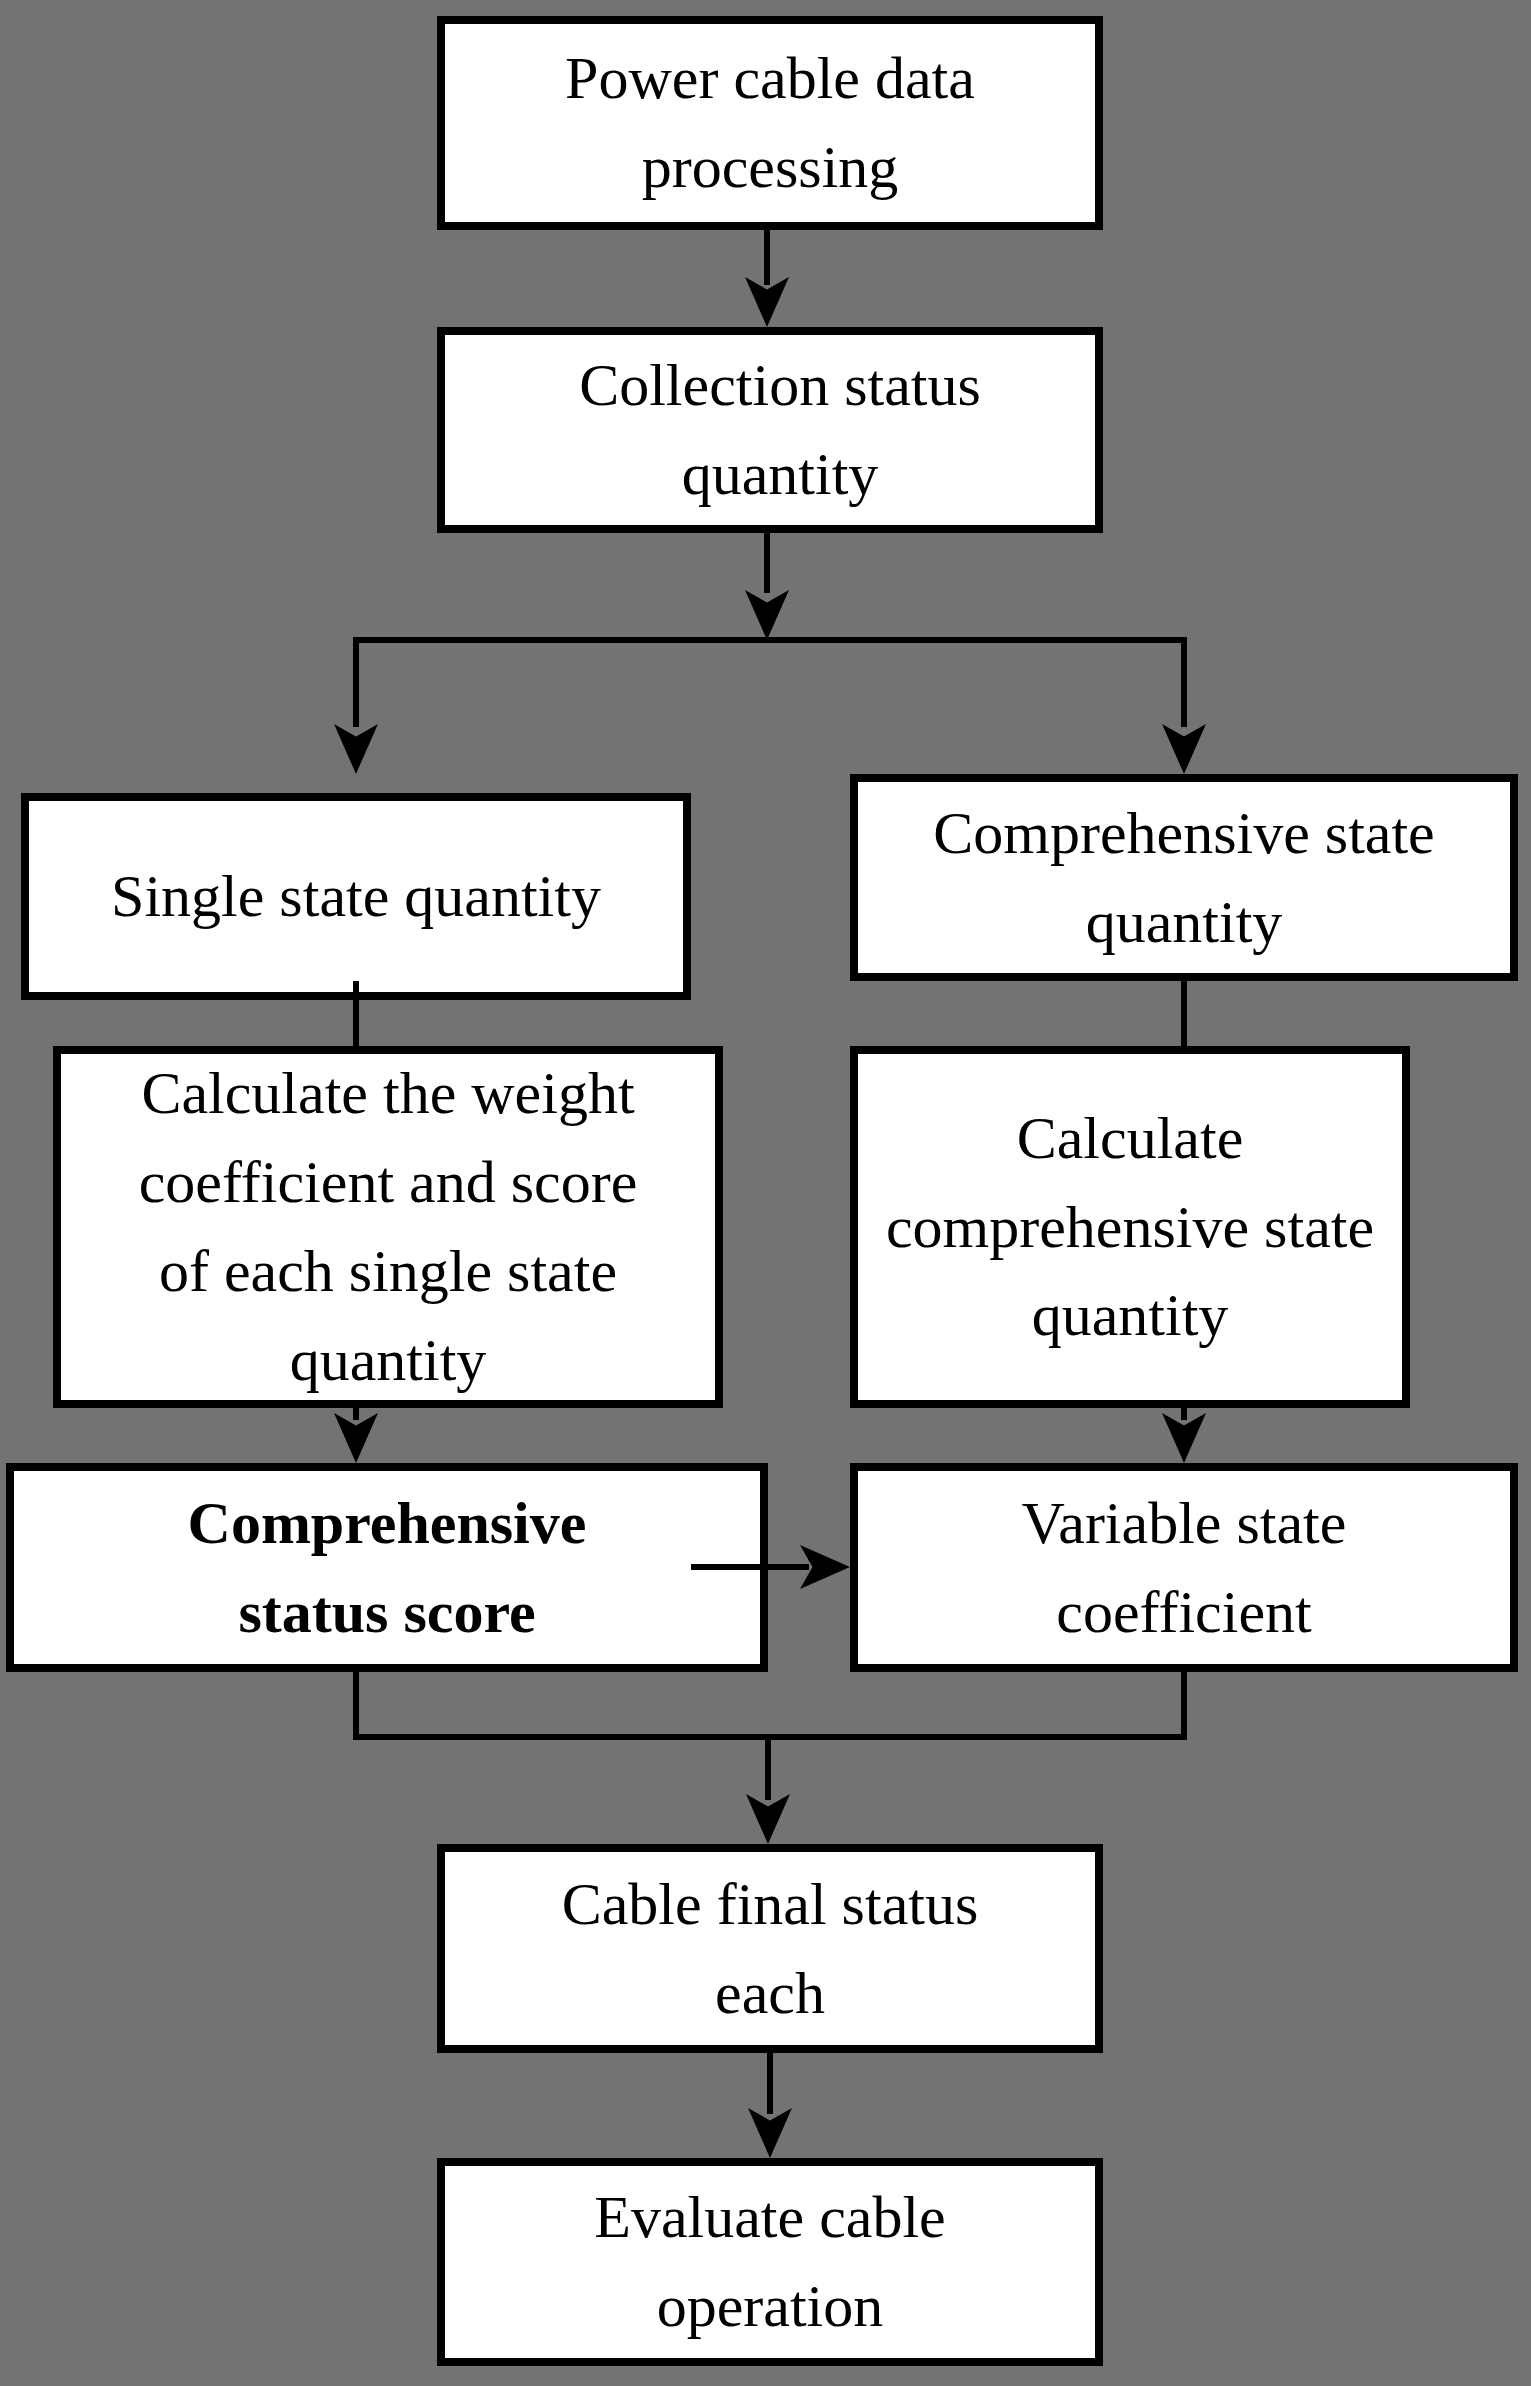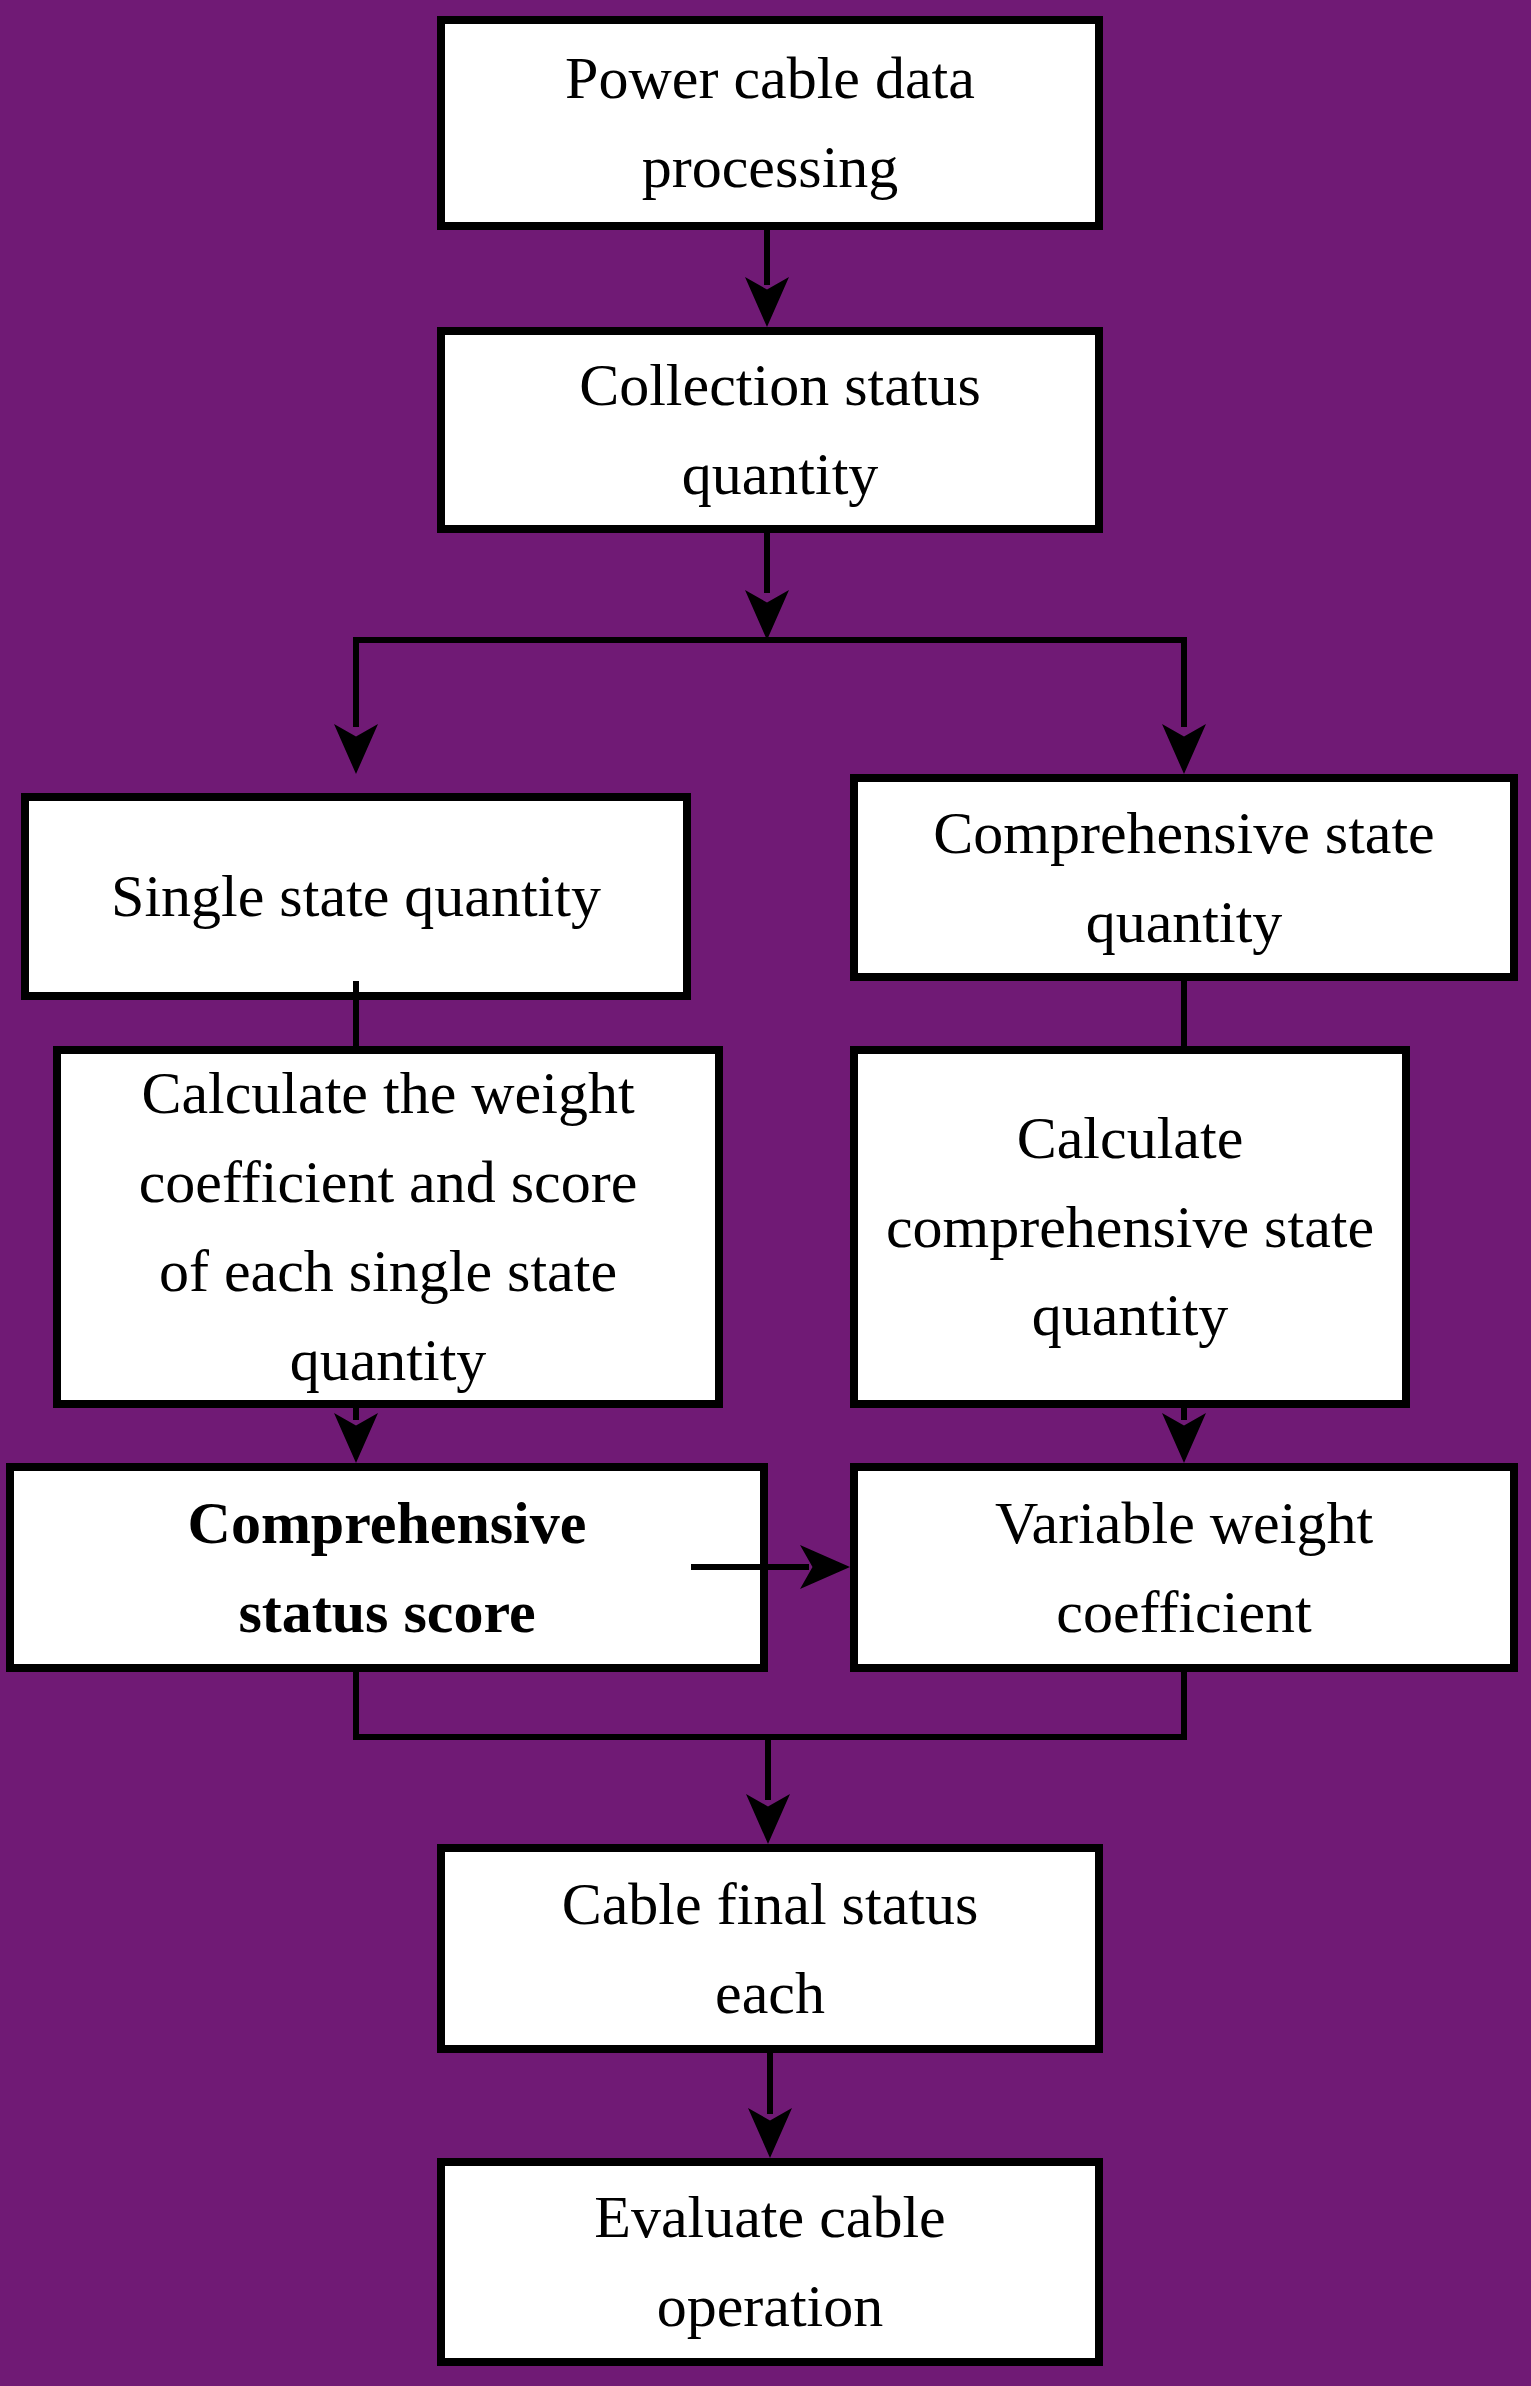--- a/index.html
+++ b/index.html
@@ -1,20 +1,20 @@
 <!DOCTYPE html>
 <html><head>
 <meta charset="utf-8">
 <style>
   html, body { margin: 0; padding: 0; background: #ffffff; }
   .canvas {
     position: relative;
     width: 1531px;
     height: 2386px;
-    background: #701a75;
+    background: #737373;
     font-family: "Liberation Serif", "DejaVu Serif", serif;
     color: #000000;
   }
   .node {
     position: absolute;
     box-sizing: border-box;
     border: 8px solid #000000;
     background: #ffffff;
     display: flex;
     align-items: center;
@@ -87,21 +87,21 @@
 quantity</div>
   <div class="node" id="b5">Calculate the weight
 coefficient and score
 of each single state
 quantity</div>
   <div class="node" id="b6">Calculate
 comprehensive state
 quantity</div>
   <div class="node" id="b7">Comprehensive
 status score</div>
-  <div class="node" id="b8">Variable weight
+  <div class="node" id="b8">Variable state
 coefficient</div>
   <div class="node" id="b9">Cable final status
 each</div>
   <div class="node" id="b10">Evaluate cable
 operation</div>
 
   <div class="edge" id="l1"></div>
   <div class="arrowhead down" id="a1"></div>
 
   <div class="edge" id="l2"></div>

